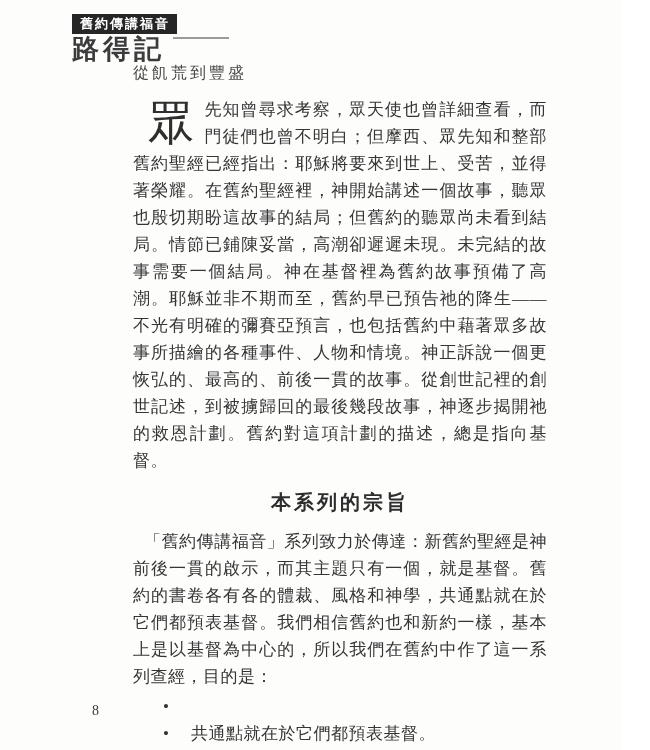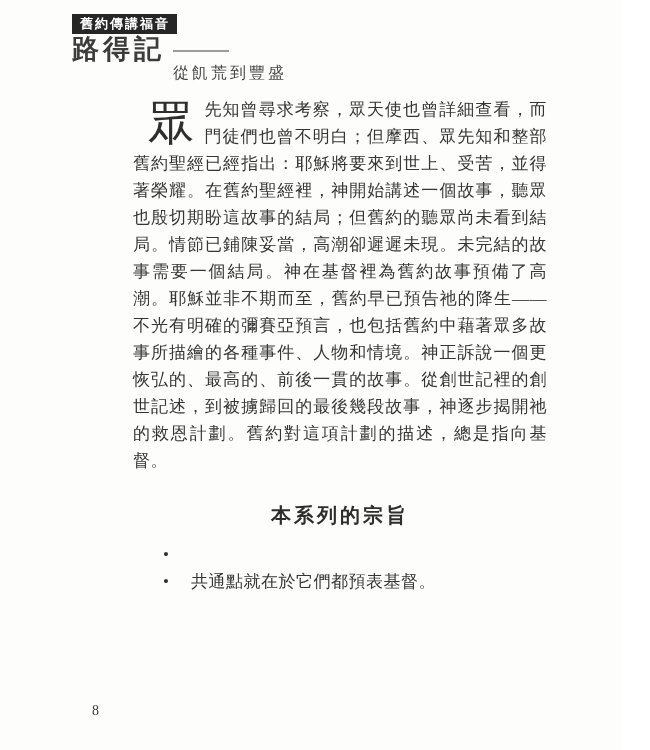--- a/index.html
+++ b/index.html
@@ -29,21 +29,21 @@
     font-weight: 700;
     letter-spacing: 2px;
     padding: 2px 7px 3px 8px;
     line-height: 15px;
   }
   .title-row {
     position: absolute;
     left: 72px;
     top: 33px;
     display: flex;
-    align-items: center;
+    align-items: flex-start;
   }
   .book-title {
     margin: 0;
     font-size: 27px;
     font-weight: 700;
     color: #3c3c3c;
     letter-spacing: 4px;
     line-height: 32px;
   }
   .title-dash {
@@ -55,21 +55,20 @@
     margin-top: 4px;
   }
   .subtitle {
     position: absolute;
     left: 133px;
     top: 63px;
     font-family: "Liberation Sans", "DejaVu Sans", sans-serif;
     font-size: 16px;
     color: #474747;
     letter-spacing: 3px;
-    margin-left: 40px;
   }
 
   
   .content {
     position: absolute;
     left: 133px;
     top: 96px;
     width: 414px;
   }
   .para {
@@ -82,21 +81,21 @@
   }
   .dropcap {
     float: left;
     font-size: 47px;
     line-height: 48px;
     margin: 3px 9px 0 15px;
     color: #2e2e2e;
     font-weight: 400;
   }
   .section-heading {
-    margin: 28px 0 12px 0;
+    margin: 15px 0 12px 0;
     font-size: 20px;
     font-weight: 700;
     text-align: center;
     letter-spacing: 3px;
     color: #2d2d2d;
   }
   .para-indent {
     text-indent: 0.65em;
   }
   .bullet-list {
@@ -139,20 +138,21 @@
 
     <div class="subtitle">從飢荒到豐盛</div>
   </header>
 
   <main class="content">
 
     <p class="para"><span class="dropcap">眾</span><span>先知曾尋求考察，眾天使也曾詳細查看，而門徒們也曾不明白；但摩西、眾先知和整部舊約聖經已經指出：耶穌將要來到世上、受苦，並得著榮耀。在舊約聖經裡，神開始講述一個故事，聽眾也殷切期盼這故事的結局；但舊約的聽眾尚未看到結局。情節已鋪陳妥當，高潮卻遲遲未現。未完結的故事需要一個結局。神在基督裡為舊約故事預備了高潮。耶穌並非不期而至，舊約早已預告祂的降生——不光有明確的彌賽亞預言，也包括舊約中藉著眾多故事所描繪的各種事件、人物和情境。神正訴說一個更恢弘的、最高的、前後一貫的故事。從創世記裡的創世記述，到被擄歸回的最後幾段故事，神逐步揭開祂的救恩計劃。舊約對這項計劃的描述，總是指向基督。</span></p>
 
     <h2 class="section-heading">本系列的宗旨</h2>
 
+    <p class="para para-indent">「舊約傳講福音」系列致力於傳達：新舊約聖經是神前後一貫的啟示，而其主題只有一個，就是基督。舊約的書卷各有各的體裁、風格和神學，共通點就在於它們都預表基督。我們相信舊約也和新約一樣，基本上是以基督為中心的，所以我們在舊約中作了這一系列查經，目的是：</p>
 
     <div class="bullet-list">
       <div class="bullet-item">
         <span class="bullet-marker">•</span>
       </div>
       <div class="bullet-item">
         <span class="bullet-marker">•</span>
         <span>共通點就在於它們都預表基督。</span>
       </div>
     </div>

